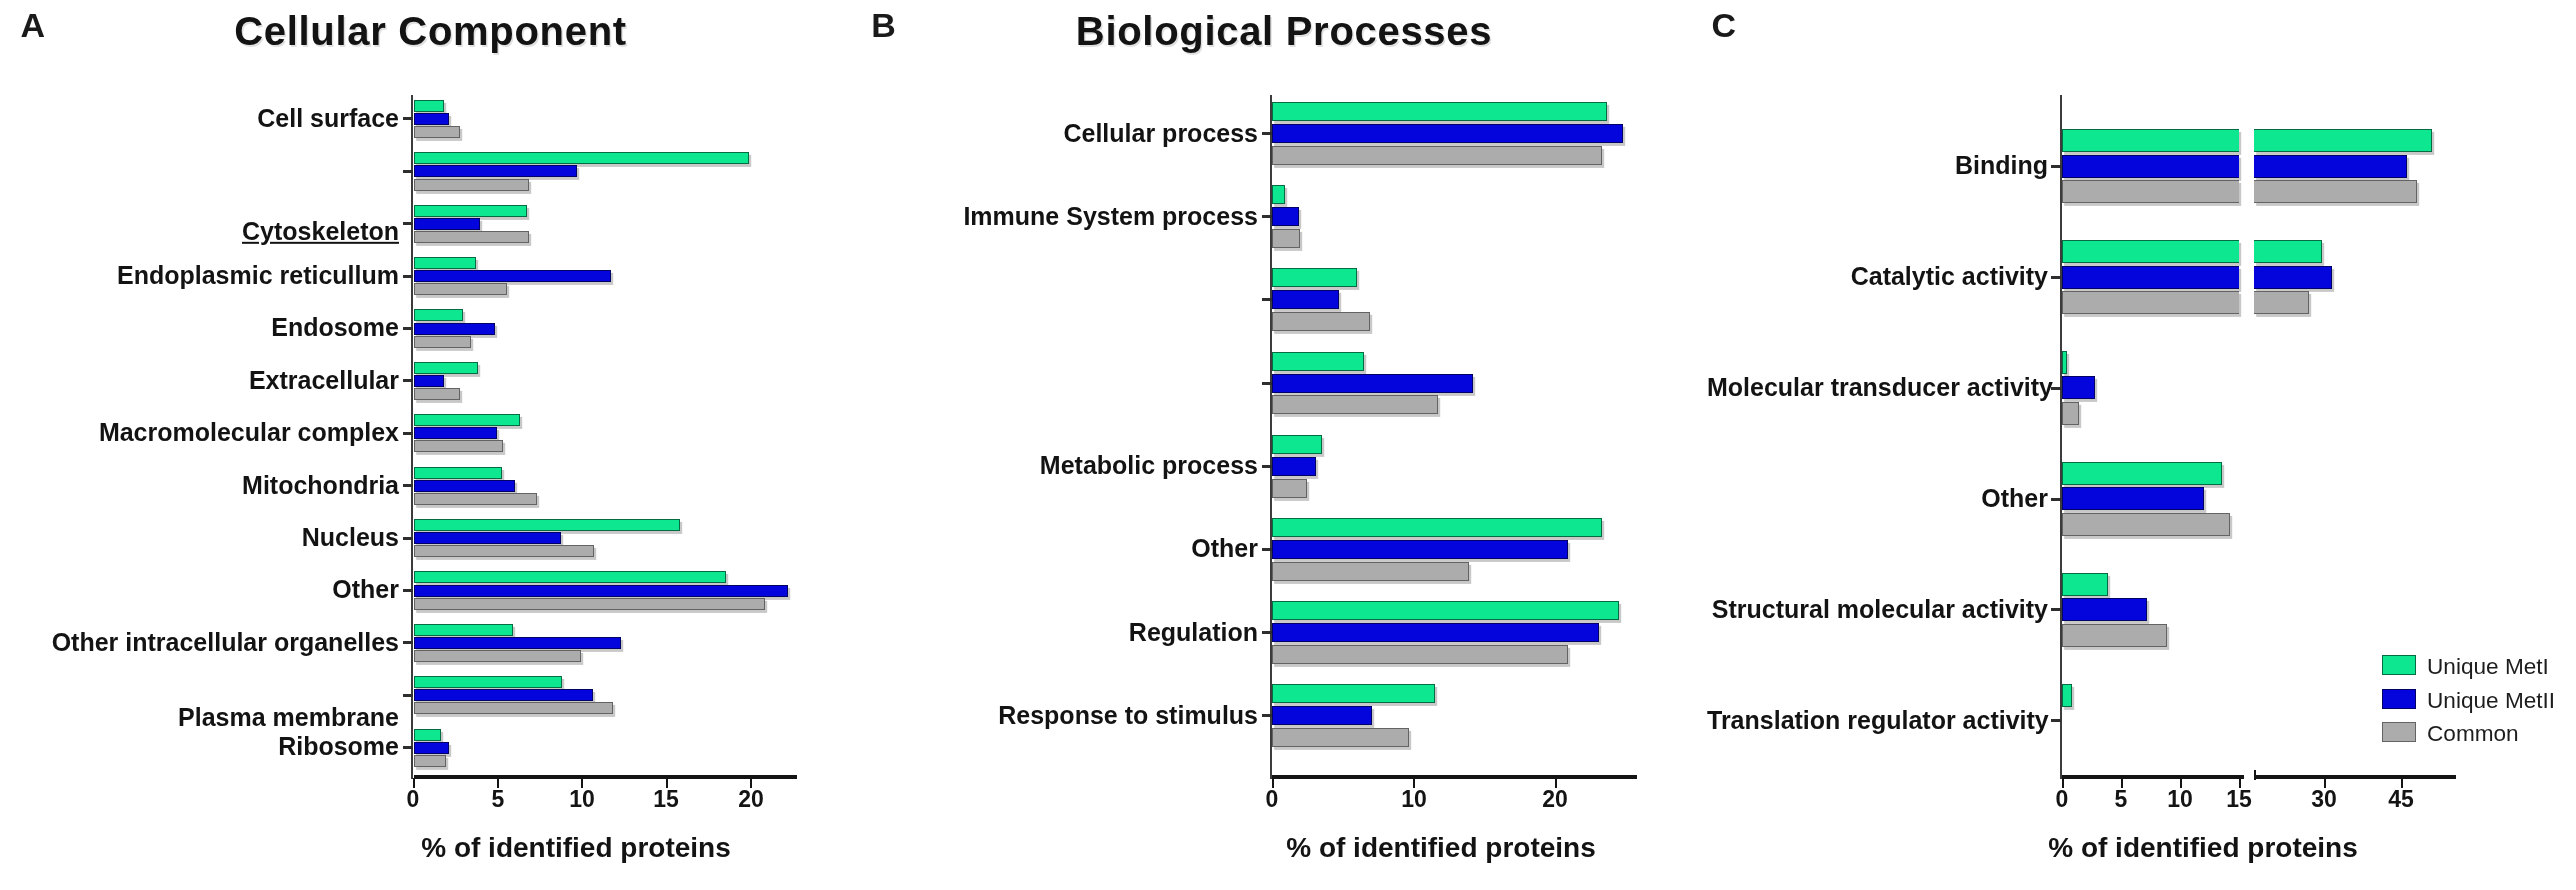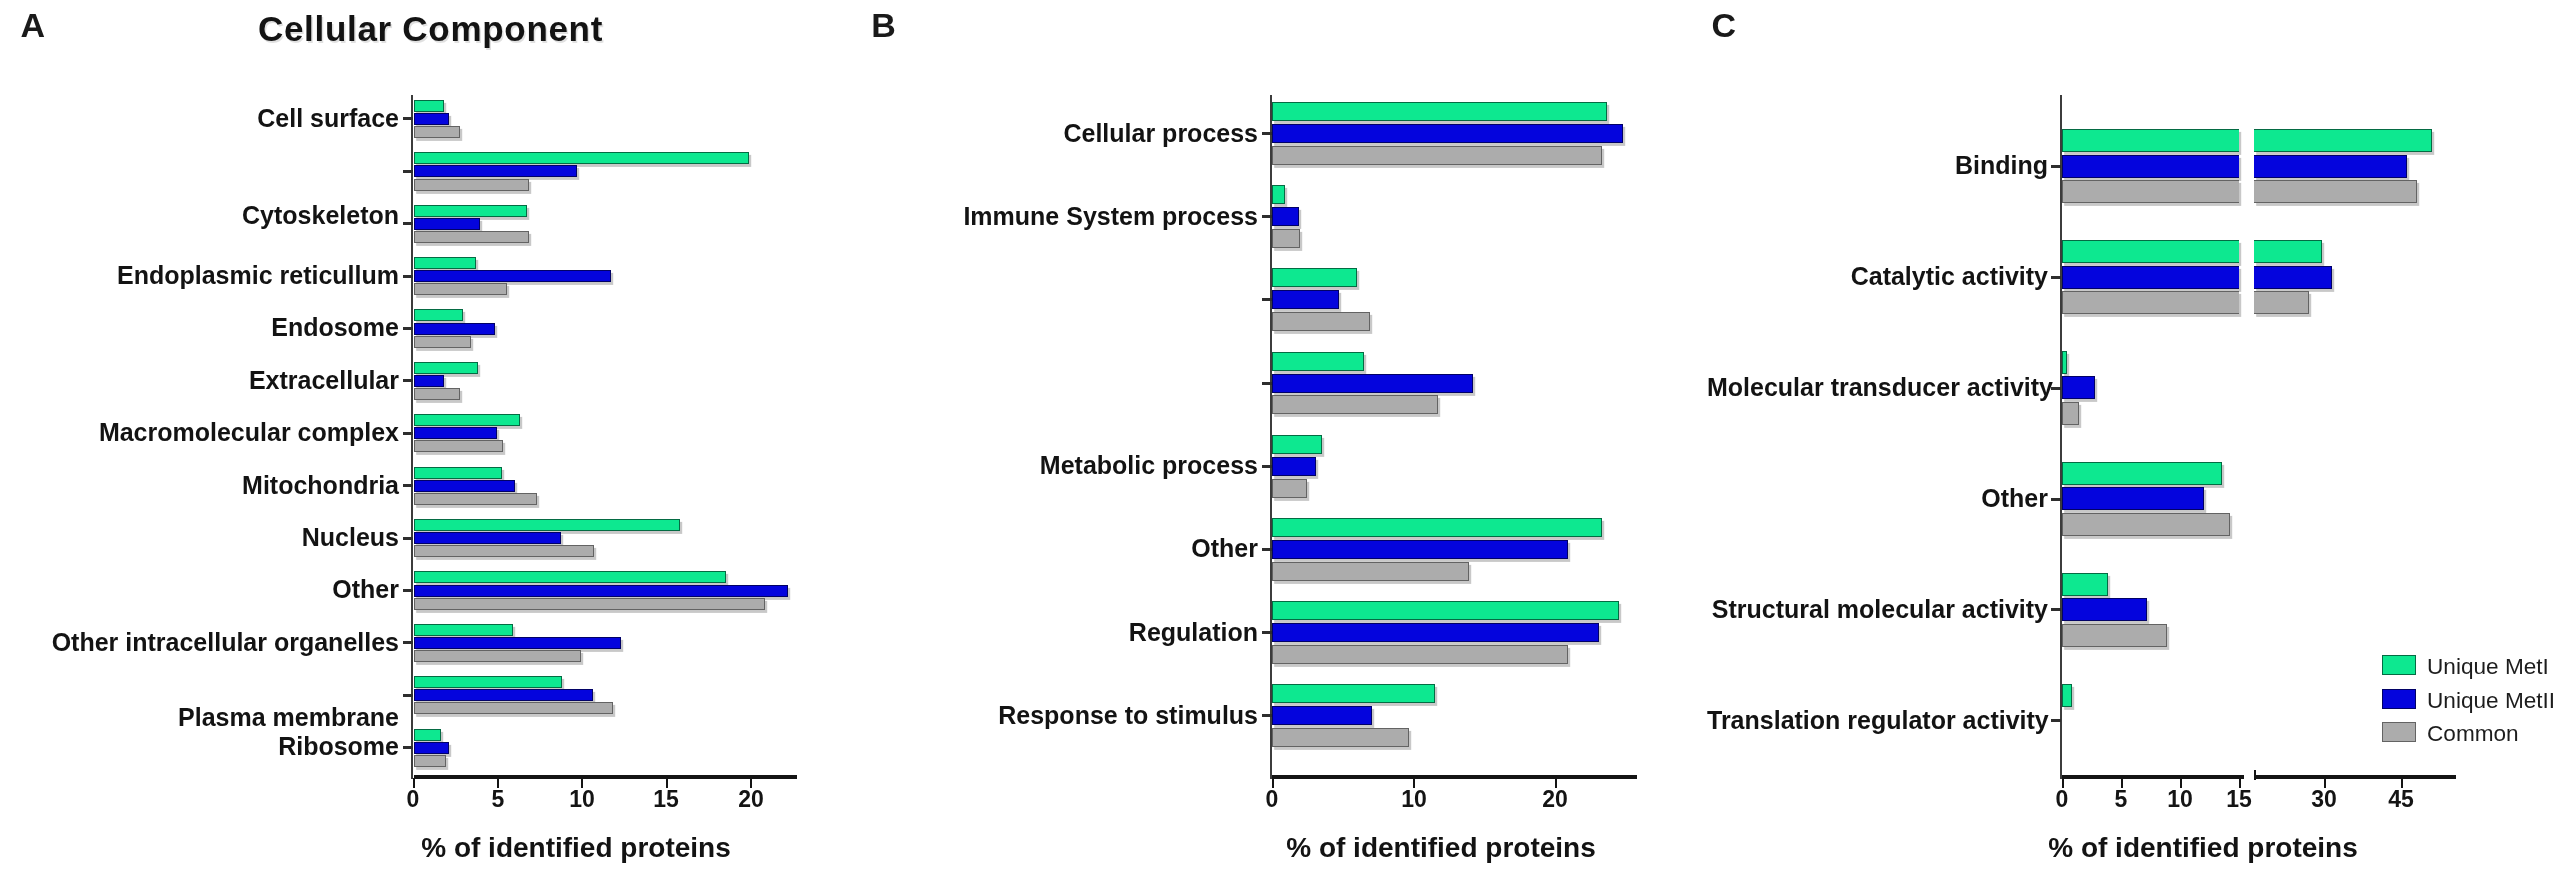--- a/index.html
+++ b/index.html
@@ -6,21 +6,21 @@
   body{
     width:2576px;height:890px;background:#ffffff;position:relative;
     font-family:"Liberation Sans",sans-serif;color:#111;overflow:hidden;
   }
   .panel{position:absolute;top:0;height:890px;}
   .panel-label{
     position:absolute;top:5.8px;font-size:34px;font-weight:bold;color:#1a1a1a;
   }
   .panel-title{
     position:absolute;top:8.8px;left:0;width:100%;text-align:center;
-    font-size:35px;font-weight:bold;color:#131313;letter-spacing:0.7px;
+    font-size:40px;font-weight:bold;color:#131313;letter-spacing:0.7px;
     text-shadow:1.5px 1.5px 0 rgba(0,0,0,0.12);
   }
   .plot{position:absolute;inset:0;}
   .spine{position:absolute;width:2.2px;background:#3c3c3c;}
   .xaxis-seg{position:absolute;height:3.6px;background:#141414;}
   .xtick{position:absolute;width:2.2px;height:9.5px;background:#141414;}
   .xtick-label{
     position:absolute;width:58px;text-align:center;font-size:23px;font-weight:bold;color:#141414;
   }
   .cat-label{
@@ -65,21 +65,21 @@
       <div class="xtick-label" style="left: 722px; top: 786px;">20</div>
       <div class="cat-label" style="left: 0px; width: 399px; top: 119px;">Cell surface</div>
       <div class="cat-dash" style="left: 403px; top: 117px;"></div>
       <div class="bar" style="top: 100px; height: 11.7px; background: rgb(13, 232, 144); border-color: rgb(4, 107, 67); left: 414px; width: 30px;"></div>
       <div class="bar" style="top: 113px; height: 11.7px; background: rgb(4, 4, 221); border-color: rgb(1, 1, 102); left: 414px; width: 35px;"></div>
       <div class="bar" style="top: 126px; height: 11.7px; background: rgb(172, 172, 172); border-color: rgb(99, 99, 99); left: 414px; width: 46px;"></div>
       <div class="cat-dash" style="left: 403px; top: 170px;"></div>
       <div class="bar" style="top: 152px; height: 11.7px; background: rgb(13, 232, 144); border-color: rgb(4, 107, 67); left: 414px; width: 335px;"></div>
       <div class="bar" style="top: 165px; height: 11.7px; background: rgb(4, 4, 221); border-color: rgb(1, 1, 102); left: 414px; width: 163px;"></div>
       <div class="bar" style="top: 179px; height: 11.7px; background: rgb(172, 172, 172); border-color: rgb(99, 99, 99); left: 414px; width: 115px;"></div>
-      <div class="cat-label" style="left: 0px; width: 399px; top: 216px;">Cytoskeleton</div>
+      <div class="cat-label" style="left: 0px; width: 399px; top: 232px; text-decoration: underline;">Cytoskeleton</div>
       <div class="cat-dash" style="left: 403px; top: 222px;"></div>
       <div class="bar" style="top: 205px; height: 11.7px; background: rgb(13, 232, 144); border-color: rgb(4, 107, 67); left: 414px; width: 113px;"></div>
       <div class="bar" style="top: 218px; height: 11.7px; background: rgb(4, 4, 221); border-color: rgb(1, 1, 102); left: 414px; width: 66px;"></div>
       <div class="bar" style="top: 231px; height: 11.7px; background: rgb(172, 172, 172); border-color: rgb(99, 99, 99); left: 414px; width: 115px;"></div>
       <div class="cat-label" style="left: 0px; width: 399px; top: 276px;">Endoplasmic reticullum</div>
       <div class="cat-dash" style="left: 403px; top: 275px;"></div>
       <div class="bar" style="top: 257px; height: 11.7px; background: rgb(13, 232, 144); border-color: rgb(4, 107, 67); left: 414px; width: 62px;"></div>
       <div class="bar" style="top: 270px; height: 11.7px; background: rgb(4, 4, 221); border-color: rgb(1, 1, 102); left: 414px; width: 197px;"></div>
       <div class="bar" style="top: 283px; height: 11.7px; background: rgb(172, 172, 172); border-color: rgb(99, 99, 99); left: 414px; width: 93px;"></div>
       <div class="cat-label" style="left: 0px; width: 399px; top: 328px;">Endosome</div>
@@ -126,20 +126,21 @@
       <div class="cat-dash" style="left: 403px; top: 746px;"></div>
       <div class="bar" style="top: 729px; height: 11.7px; background: rgb(13, 232, 144); border-color: rgb(4, 107, 67); left: 414px; width: 27px;"></div>
       <div class="bar" style="top: 742px; height: 11.7px; background: rgb(4, 4, 221); border-color: rgb(1, 1, 102); left: 414px; width: 35px;"></div>
       <div class="bar" style="top: 755px; height: 11.7px; background: rgb(172, 172, 172); border-color: rgb(99, 99, 99); left: 414px; width: 32px;"></div>
     </div>
   <div class="xaxis-title" style="top:832px;left:175px;width:802px;">% of identified proteins</div>
 </section>
 
 <section class="panel" style="left:861px;width:846px;">
   <div class="panel-label" style="left:10.2px;">B</div>
+  <div class="panel-title">Biological Processes</div>
   <div class="plot">
       <div class="spine" style="left: 409px; top: 95px; height: 684px;"></div>
       <div class="xaxis-seg" style="left: 411px; top: 775px; width: 365px;"></div>
       <div class="xtick" style="left: 411px; top: 778px;"></div>
       <div class="xtick-label" style="left: 382px; top: 786px;">0</div>
       <div class="xtick" style="left: 552px; top: 778px;"></div>
       <div class="xtick-label" style="left: 524px; top: 786px;">10</div>
       <div class="xtick" style="left: 694px; top: 778px;"></div>
       <div class="xtick-label" style="left: 665px; top: 786px;">20</div>
       <div class="cat-label" style="left: 0px; width: 397px; top: 134px;">Cellular process</div>

